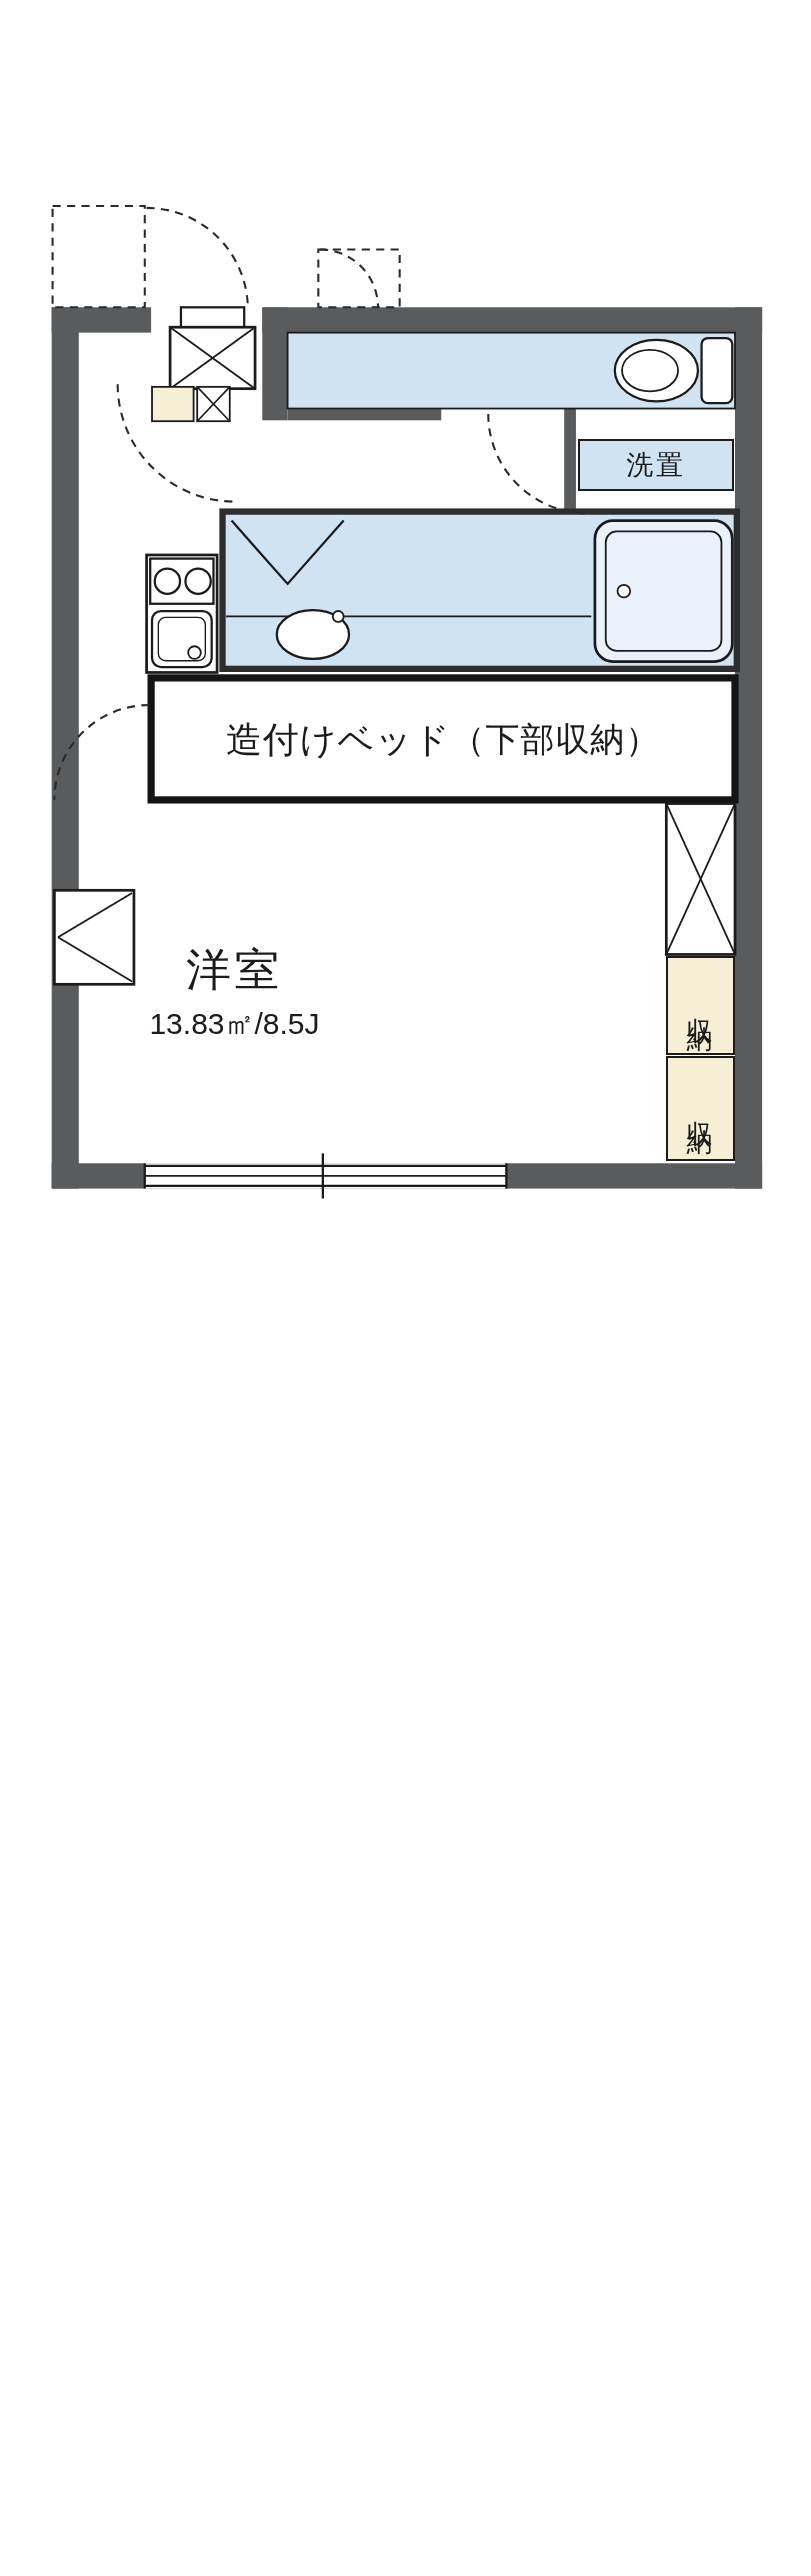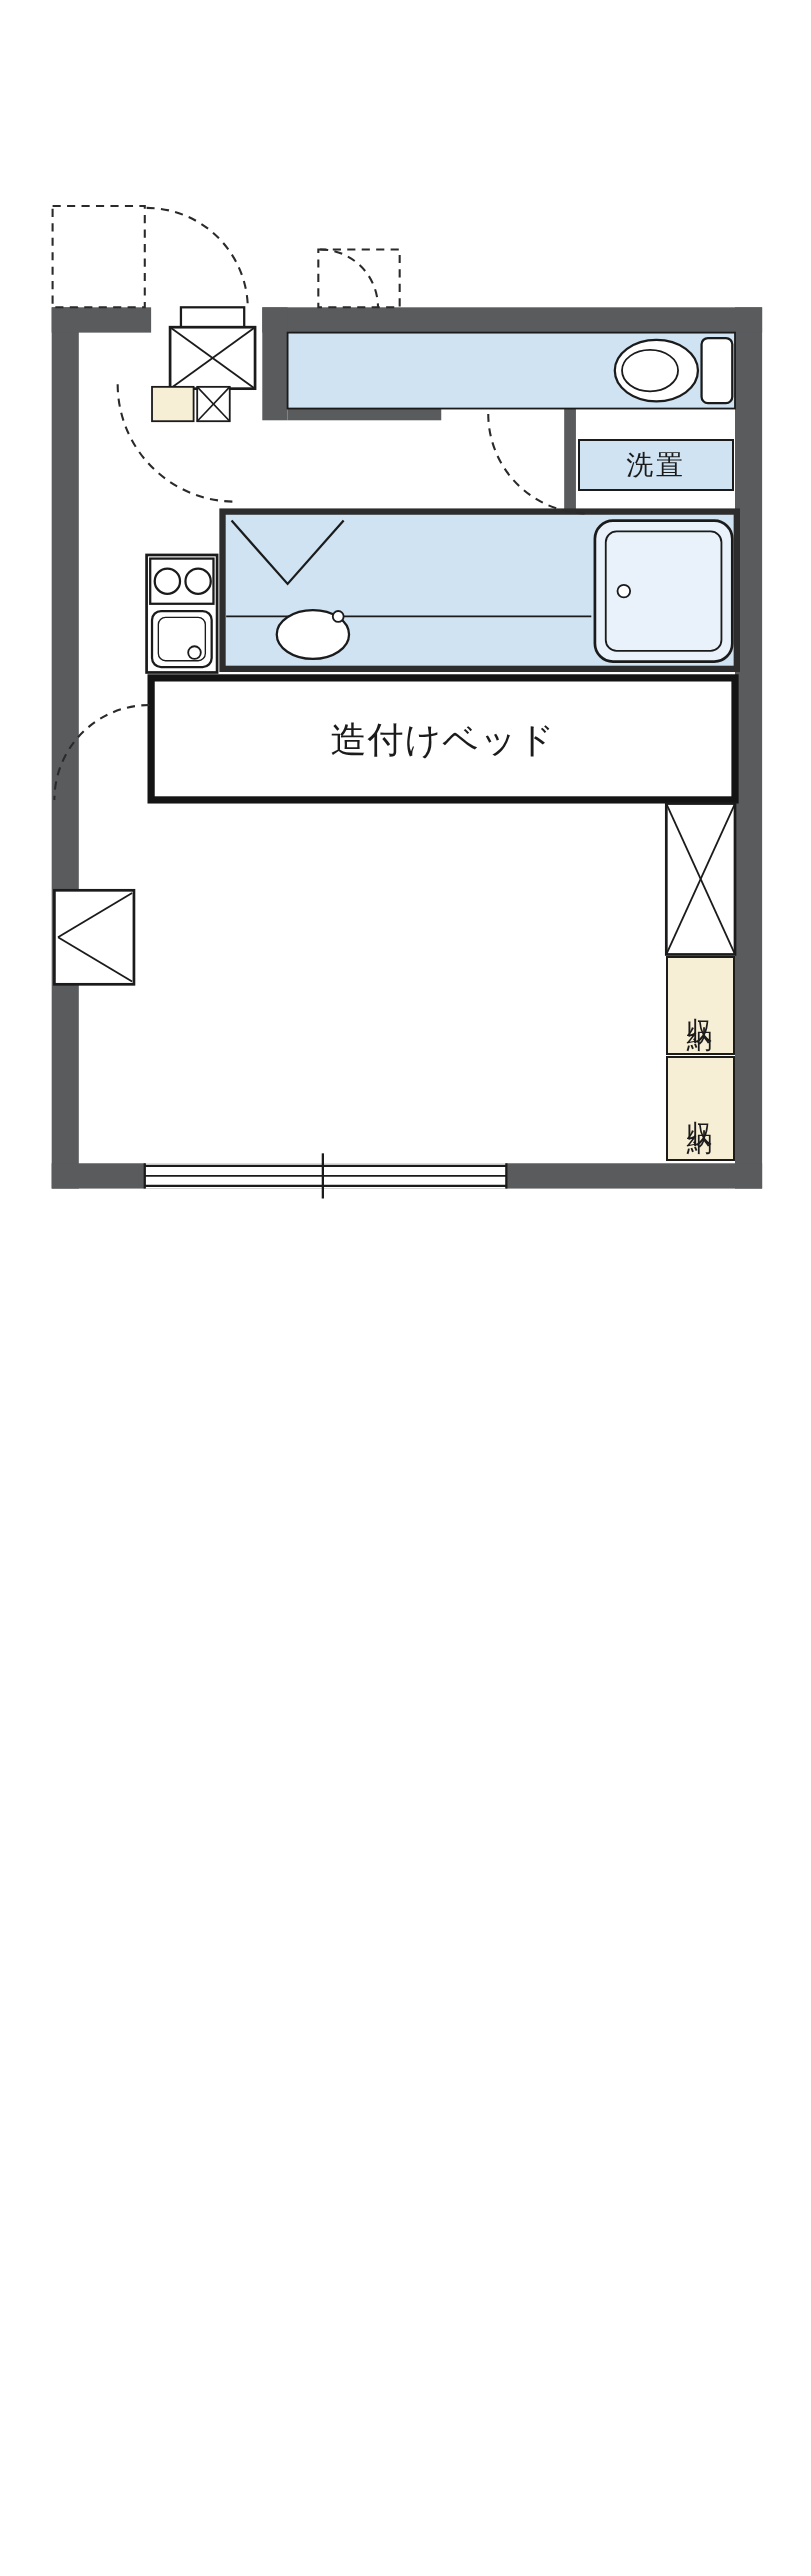--- a/index.html
+++ b/index.html
@@ -175,22 +175,27 @@
         <path d="M 165 780 A 105 105 0 0 0 60 885"></path>
       </g>
     </svg>
 
     <div class="lbl laundry-box">
       <span>洗置</span>
     </div>
 
     <div class="lbl bed-label">
       <span class="bed-l1">造付けベッド</span>
-    </div>
-
+      <span class="bed-l2">（下部収納）</span>
+    </div>
+
+    <div class="lbl room-label">
+      <span class="room-name">洋室</span>
+      <span class="room-size">13.83㎡/8.5J</span>
+    </div>
 
     <div class="lbl storage-box storage-upper">
       <span>収納</span>
     </div>
 
     <div class="lbl storage-box storage-lower">
       <span>収納</span>
     </div>
 
   </div>

